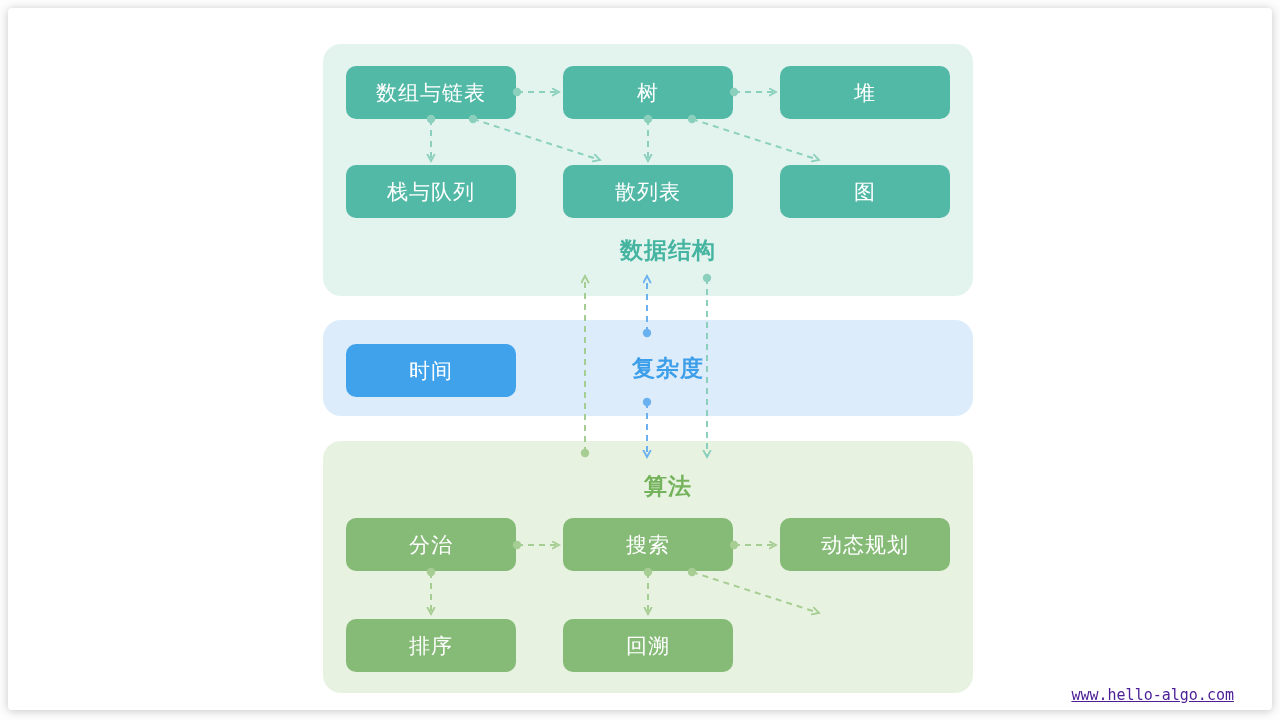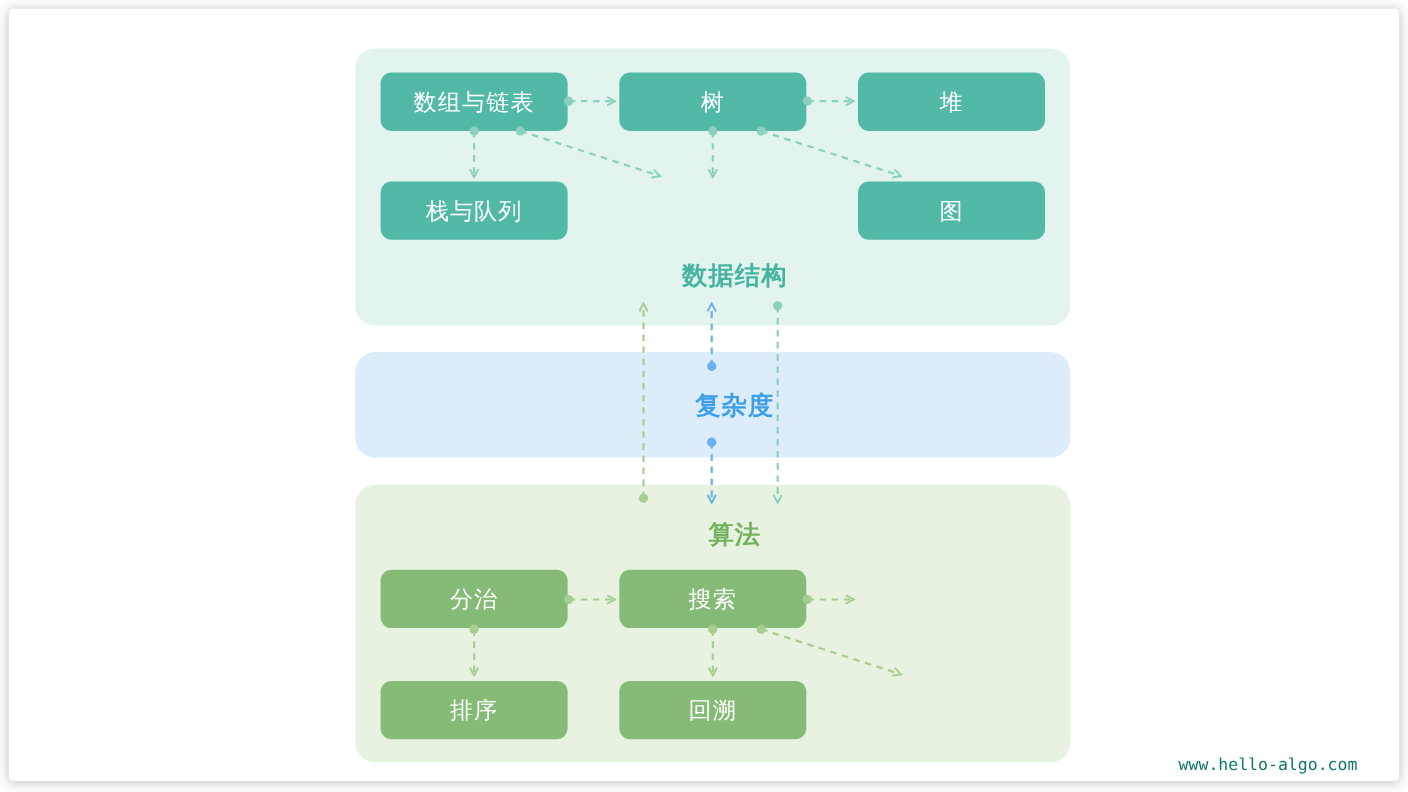--- a/index.html
+++ b/index.html
@@ -37,44 +37,47 @@
   }
   #lbl-ds{top:227px;color:var(--label-teal,#45b5a1);}
   #lbl-cx{top:345px;color:var(--label-blue,#3d9fe9);}
   #lbl-al{top:463px;color:var(--label-green,#74b35c);}
 
   #edge-svg{position:absolute;left:0;top:0;width:1280px;height:720px;pointer-events:none;}
 
   .watermark{
     position:absolute;top:678px;right:38px;
     font-family:"DejaVu Sans Mono","Liberation Mono",monospace;
-    font-size:15px;color:#0f766e;
+    font-size:15px;color:#4c1d95;text-decoration:underline;
   }
 </style>
 </head>
 <body>
 
 <div class="card">
 
   <div class="section" id="sec-ds"></div>
   <div class="section" id="sec-cx"></div>
   <div class="section" id="sec-al"></div>
 
   <div class="node teal c1 r1">数组与链表</div>
   <div class="node teal c2 r1">树</div>
   <div class="node teal c3 r1">堆</div>
   <div class="node teal c1 r2">栈与队列</div>
+  <div class="node teal c2 r2">散列表</div>
   <div class="node teal c3 r2">图</div>
   <div class="sec-label" id="lbl-ds">数据结构</div>
 
+  <div class="node blue c1 rc">时间</div>
   <div class="sec-label" id="lbl-al">算法</div>
 
   <div class="sec-label" id="lbl-cx">复杂度</div>
   <div class="node green c2 r3">搜索</div>
   <div class="node green c1 r3">分治</div>
+  <div class="node green c3 r3">动态规划</div>
   <div class="node green c2 r4">回溯</div>
   <div class="node green c1 r4">排序</div>
 
   <svg id="edge-svg" viewBox="0 0 1280 720" xmlns="http://www.w3.org/2000/svg">
     <defs>
       <marker id="arrow-teal" markerUnits="userSpaceOnUse" markerWidth="10" markerHeight="10" refX="7.5" refY="4.5" orient="auto">
         <path d="M1,1 L7.5,4.5 L1,8" fill="none" stroke="#8bd0bd" stroke-width="1.8" stroke-linecap="round"></path>
       </marker>
       <marker id="arrow-green" markerUnits="userSpaceOnUse" markerWidth="10" markerHeight="10" refX="7.5" refY="4.5" orient="auto">
         <path d="M1,1 L7.5,4.5 L1,8" fill="none" stroke="#a6cd92" stroke-width="1.8" stroke-linecap="round"></path>

